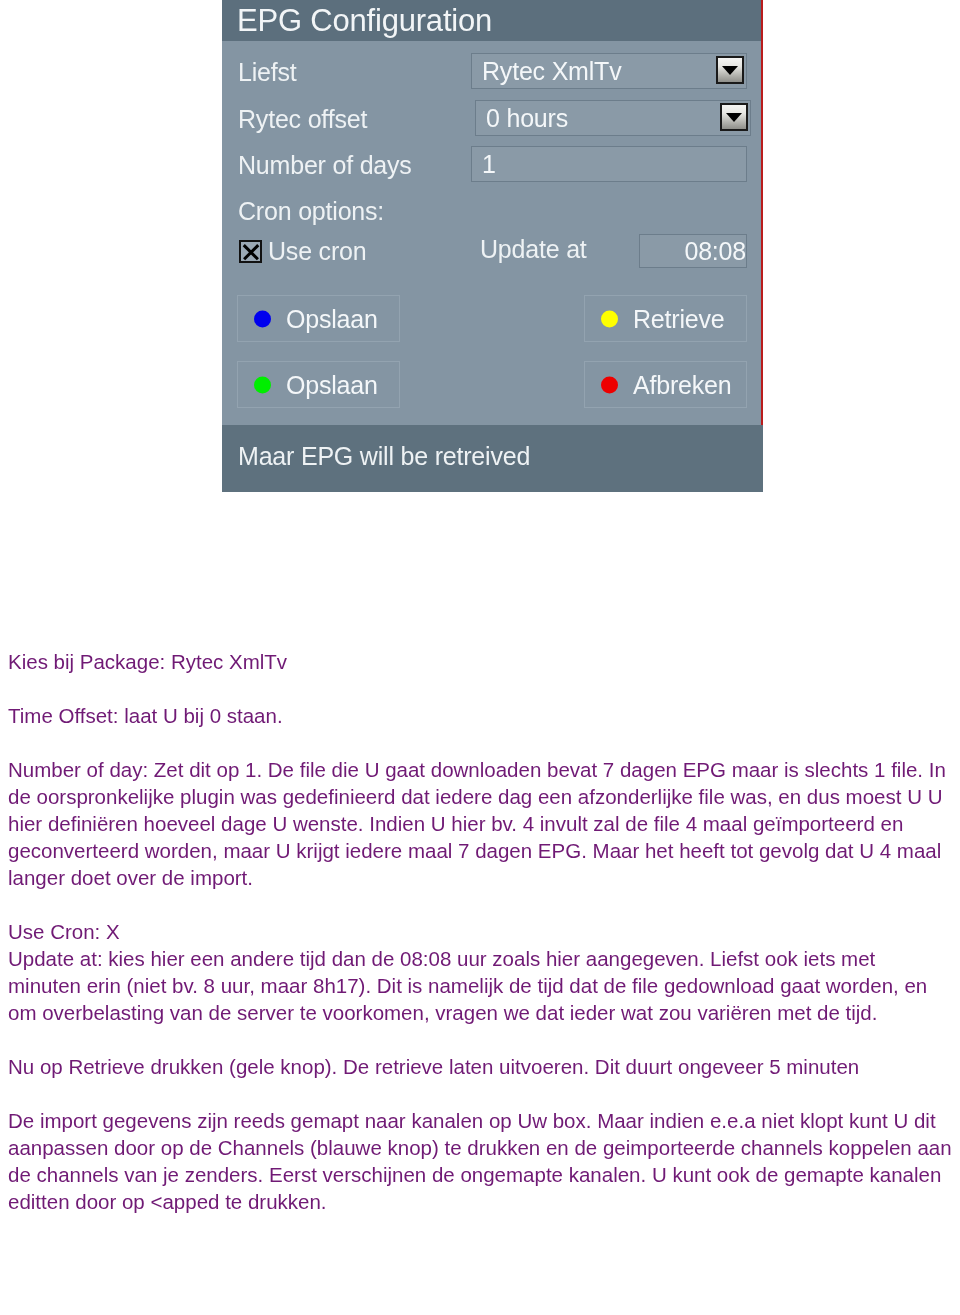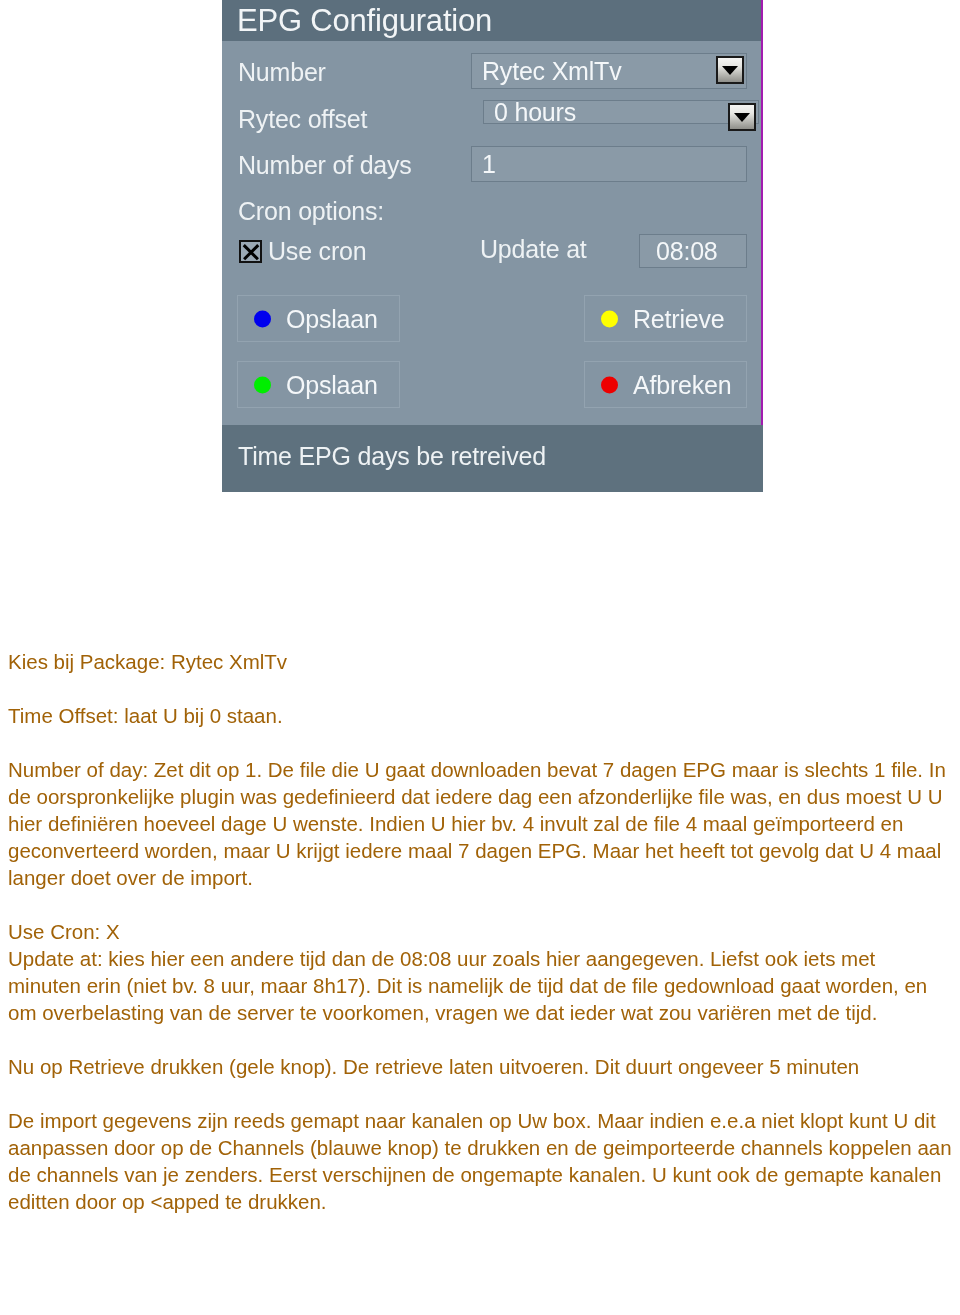--- a/index.html
+++ b/index.html
@@ -25,21 +25,21 @@
     height: 492px;
   }
 
   .epg-window {
     position: absolute;
     left: 0;
     top: 0;
     width: 541px;
     height: 425px;
     background: #8495a3;
-    border-right: 2px solid #a21caf;
+    border-right: 2px solid #b91c1c;
     box-sizing: border-box;
   }
 
   .epg-titlebar {
     position: absolute;
     left: 0;
     top: 0;
     width: 100%;
     height: 41px;
     background: #5c6f7d;
@@ -85,23 +85,23 @@
     left: 10px;
     top: 50%;
     transform: translateY(-50%);
     font-size: 25px;
     line-height: 28px;
     color: #f4f7f9;
     white-space: nowrap;
     letter-spacing: -0.2px;
   }
   .field-value.center {
-    left: 16px;
+    left: 0;
     width: 100%;
-    text-align: left;
+    text-align: right;
   }
 
   .dropdown-btn {
     position: absolute;
     right: 2px;
     top: 2px;
     width: 28px;
     height: 28px;
     background: linear-gradient(to bottom, #f5f5f3 0%, #e6e6e2 35%, #bdbdb8 65%, #8f8f8a 100%);
     border: 2px solid #1a1a1a;
@@ -192,50 +192,50 @@
   }
 
   
   #doc-text {
     position: absolute;
     left: 8px;
     top: 648px;
     width: 944px;
     font-size: 20.5px;
     line-height: 27px;
-    color: #a16207;
+    color: #701a75;
   }
   #doc-text p {
     margin: 0 0 0 0;
   }
   .para-gap { height: 27px; }
 </style>
 </head>
 <body>
 
 <div id="epg-screenshot">
 
   <div class="epg-window">
 
     <div class="epg-titlebar">
       <div class="epg-title-text">EPG Configuration</div>
     </div>
 
     <div class="epg-body">
 
-      <div class="field-label" style="left:16px; top:16px;">Number</div>
+      <div class="field-label" style="left:16px; top:16px;">Liefst</div>
       <div class="field-box" style="left:249px; top:12px; width:276px; height:36px;">
         <div class="field-value">Rytec XmlTv</div>
         <div class="dropdown-btn">
           <span class="caret"></span>
         </div>
       </div>
 
       <div class="field-label" style="left:16px; top:63px;">Rytec offset</div>
-      <div class="field-box" style="left:261px; top:59px; width:276px; height:24px;">
+      <div class="field-box" style="left:253px; top:59px; width:276px; height:36px;">
         <div class="field-value">0 hours</div>
         <div class="dropdown-btn">
           <span class="caret"></span>
         </div>
       </div>
 
       <div class="field-label" style="left:16px; top:109px; width:230px; overflow:hidden;">Number of days</div>
       <div class="field-box" style="left:249px; top:105px; width:276px; height:36px;">
         <div class="field-value">1</div>
       </div>
@@ -269,21 +269,21 @@
 
       <div class="epg-button" style="left:362px; top:320px; width:163px; height:47px;">
         <span class="dot" style="background:#ee0000;"></span>
         <span class="btn-label">Afbreken</span>
       </div>
 
     </div>
   </div>
 
   <div class="epg-statusbar">
-    <div class="epg-status-text">Time EPG days be retreived</div>
+    <div class="epg-status-text">Maar EPG will be retreived</div>
   </div>
 
 </div>
 
 <div id="doc-text">
 
   <p>Kies bij Package: Rytec XmlTv</p>
   <div class="para-gap"></div>
 
   <p>Time Offset: laat U bij 0 staan.</p>

